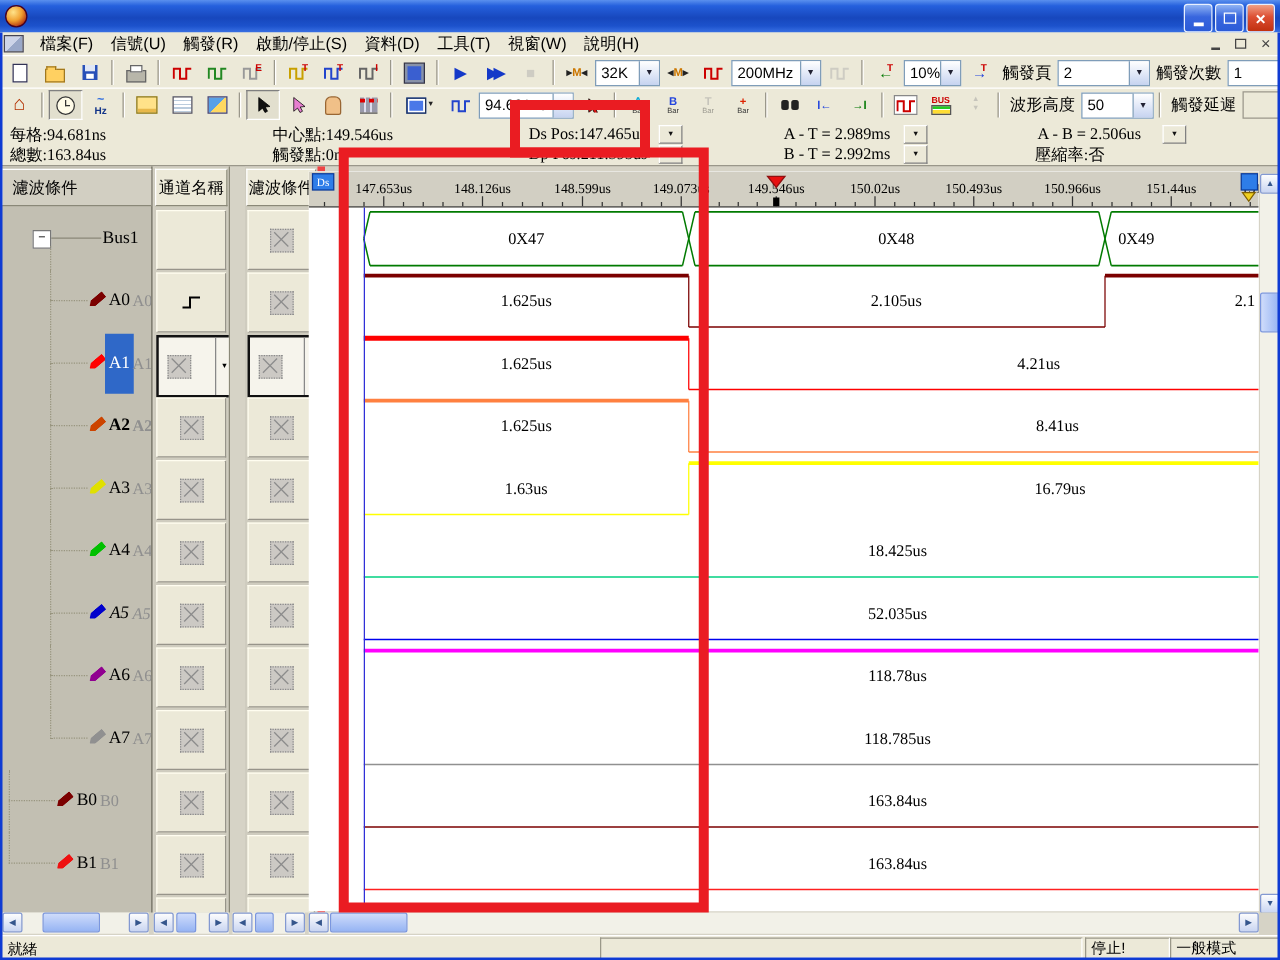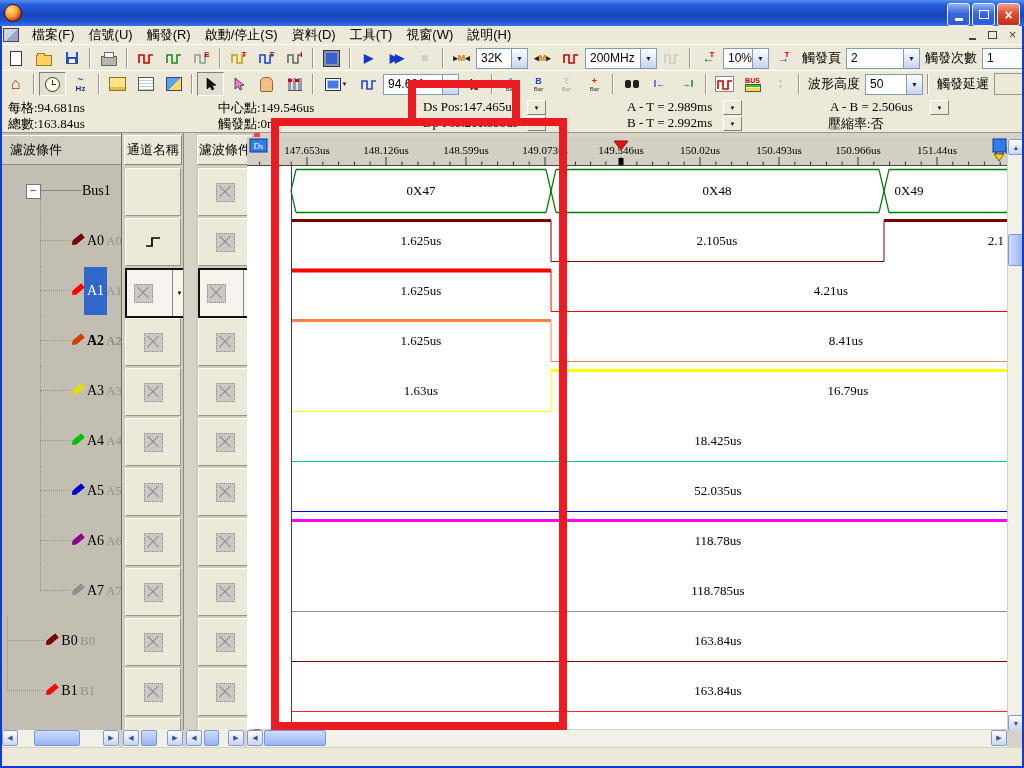--- a/index.html
+++ b/index.html
@@ -574,21 +574,21 @@
           <span class="chname" style="left:84px;">A3</span>
           <span class="chport" style="left:106px;">A3</span>
         </div>
         <div class="abs" style="left: 0px; top: 283px; width: 121px; height: 50px;">
           <span class="dotv" style="left:40px;top:0;height:50px;"></span>
           <span class="doth" style="left:40px;top:24px;width:30px;"></span>
           <span class="pen" style="left:70px;top:21px;background:#00c000;"></span>
           <span class="chname" style="left:84px;">A4</span>
           <span class="chport" style="left:106px;">A4</span>
         </div>
-        <div class="abs" style="left: 0px; top: 333px; width: 121px; height: 50px;">
+        <div class="abs" style="left: 0px; top: 333px; width: 121px; height: 50px; font-style: italic;">
           <span class="dotv" style="left:40px;top:0;height:50px;"></span>
           <span class="doth" style="left:40px;top:24px;width:30px;"></span>
           <span class="pen" style="left:70px;top:21px;background:#0000cc;"></span>
           <span class="chname" style="left:84px;">A5</span>
           <span class="chport" style="left:106px;">A5</span>
         </div>
         <div class="abs" style="left: 0px; top: 383px; width: 121px; height: 50px;">
           <span class="dotv" style="left:40px;top:0;height:50px;"></span>
           <span class="doth" style="left:40px;top:24px;width:30px;"></span>
           <span class="pen" style="left:70px;top:21px;background:#900090;"></span>
@@ -900,20 +900,26 @@
       <div class="hthumb" style="left:18px;width:15px;"></div>
       <div class="hbtn" style="left:42px;">▶</div>
     </div>
     <div class="hsb" style="left:247px;width:760px;">
       <div class="hbtn" style="left:0;">◀</div>
       <div class="hthumb" style="left:17px;width:62px;"></div>
       <div class="hbtn" style="left:744px;">▶</div>
     </div>
   </div>
 
+  <div id="statusbar">
+    <span style="position:absolute;left:6px;top:2px;">就緒</span>
+    <span class="spanel" style="left:480px;width:376px;"></span>
+    <span class="spanel" style="left:868px;width:58px;">停止!</span>
+    <span class="spanel" style="left:936px;width:84px;">一般模式</span>
+  </div>
 
   <div class="anno" style="left:408px;top:80px;width:112px;height:46px;"></div>
   <div class="anno" style="left:271px;top:118px;width:296px;height:612px;"></div>
 
   <div class="edge" style="left:0;top:26px;width:2px;height:742px;"></div>
   <div class="edge" style="left:1022px;top:26px;width:2px;height:742px;"></div>
   <div class="edge" style="left:0;top:766px;width:1024px;height:2px;"></div>
 </div>
 
 </body></html>

